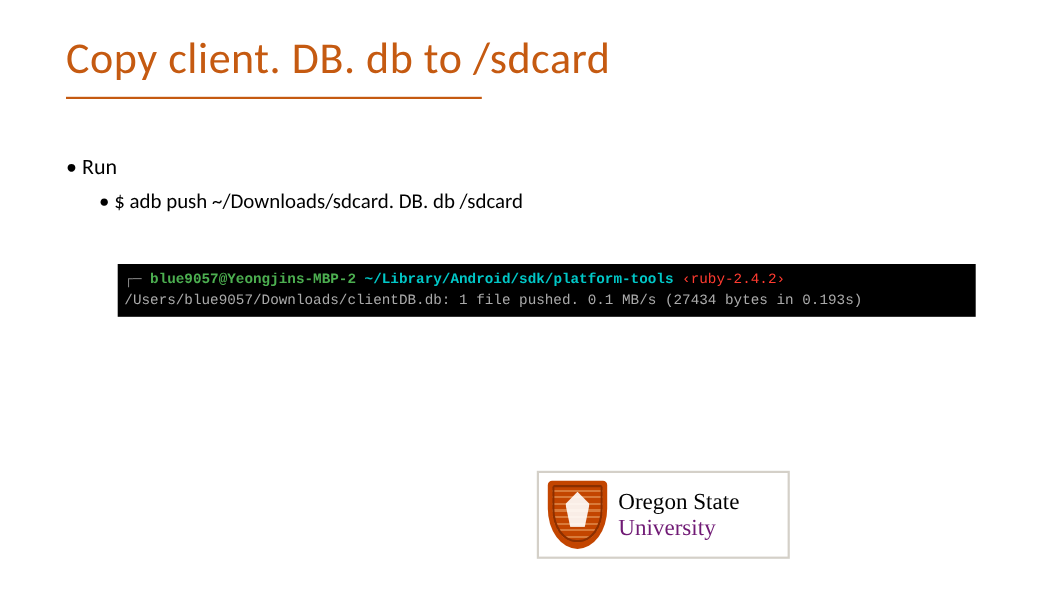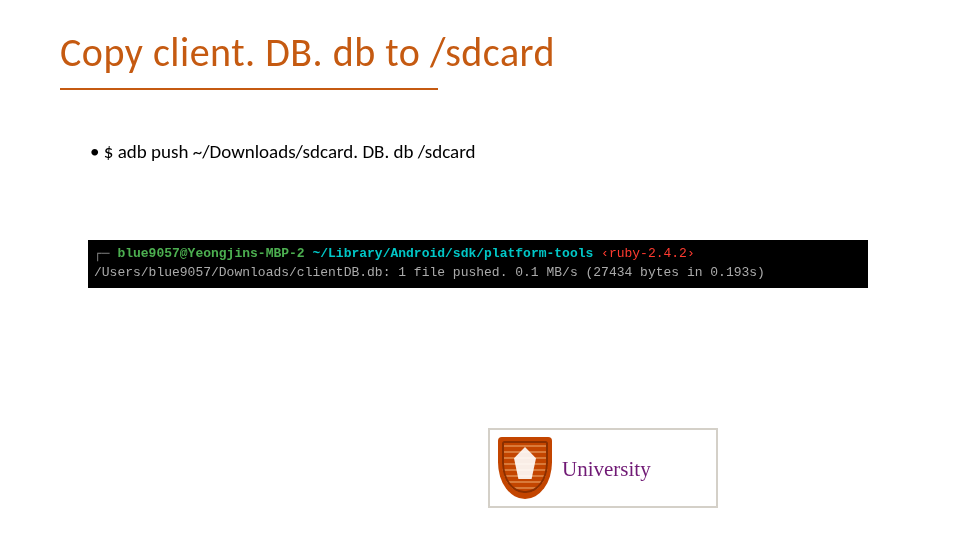--- a/index.html
+++ b/index.html
@@ -52,21 +52,21 @@
   .b2 {
     margin: 0 0 0 30px;
     font-size: 19px;
   }
   .b2::before {
     content: "• ";
     color: #000;
   }
   .terminal {
     position: absolute;
-    left: 88px;
+    left: 107px;
     top: 240px;
     width: 780px;
     background: #000;
     font-family: "Menlo", "Consolas", "Courier New", monospace;
     font-size: 13px;
     line-height: 19px;
     color: #ccc;
     padding: 4px 6px 6px 6px;
     box-sizing: border-box;
   }
@@ -138,28 +138,30 @@
 </style>
 </head>
 <body>
 
 <div class="slide">
 
   <div class="title">Copy client. DB. db to /sdcard</div>
   <div class="underline"></div>
 
   <div class="bullets">
+    <div class="b1">Run</div>
     <div class="b2">$ adb push ~/Downloads/sdcard. DB. db /sdcard</div>
   </div>
 
   <div class="terminal">
     <div class="term-line"><span class="tgray">┌─ </span><span class="tgreen">blue9057@Yeongjins-MBP-2</span><span class="tteal"> ~/Library/Android/sdk/platform-tools </span><span class="tred">‹ruby-2.4.2›</span></div>
     <div class="term-line"><span class="tout">/Users/blue9057/Downloads/clientDB.db: 1 file pushed. 0.1 MB/s (27434 bytes in 0.193s)</span></div>
   </div>
 
   <div class="logo">
     <div class="crest"></div>
     <div class="logo-text">
+      <div class="logo-line1">Oregon State</div>
       <div class="logo-line2">University</div>
     </div>
   </div>
 
 </div>
 
 </body></html>

